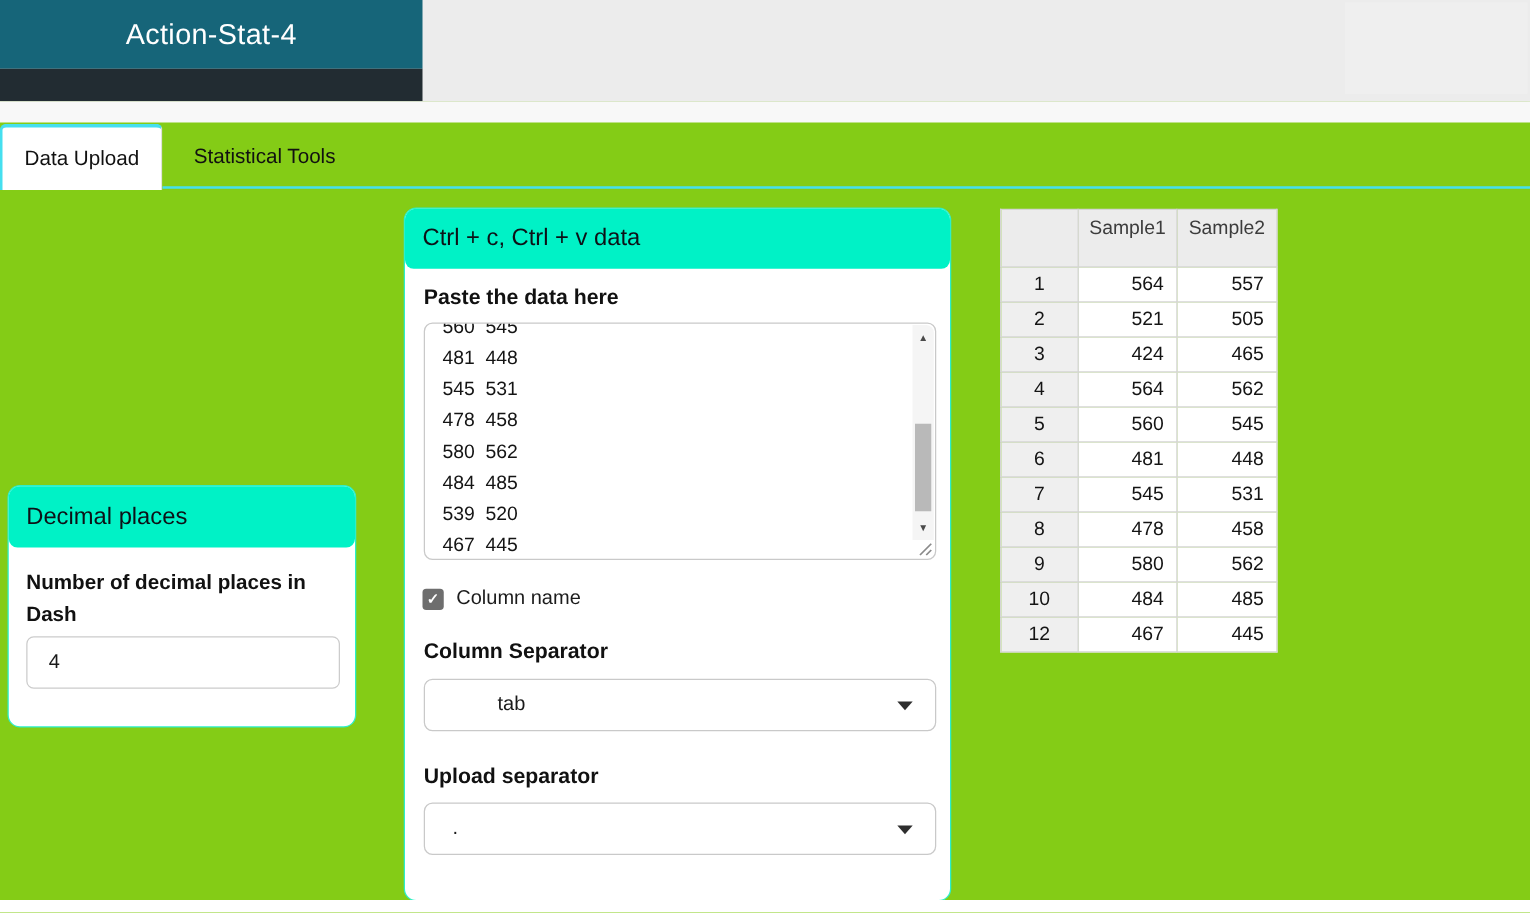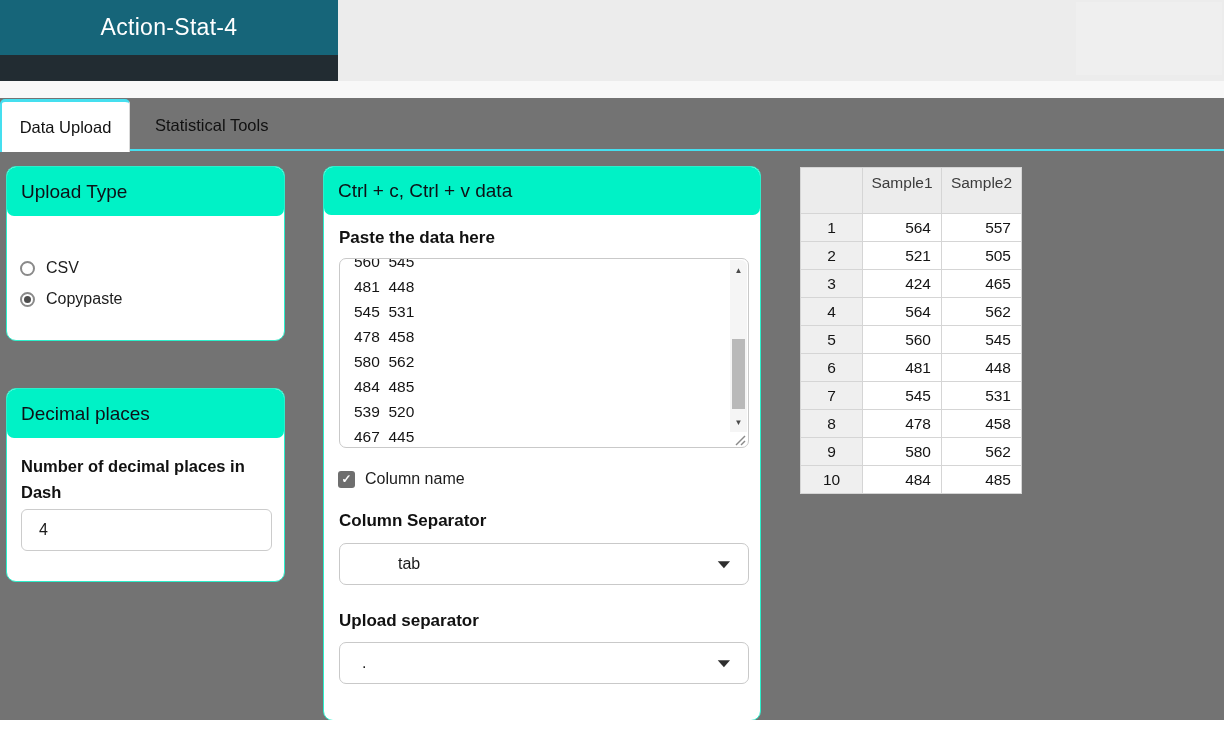--- a/index.html
+++ b/index.html
@@ -1,18 +1,18 @@
 <!DOCTYPE html>
 <html style="--brand-teal: #166579; --brand-dark: #222C32; --tab-accent: #45DFEF; --card-accent: #00F2C6; --card-border: #2BEFCB;"><head>
 <meta charset="utf-8">
 <style>
   * { margin:0; padding:0; box-sizing:border-box; }
   html,body { background:#fff; }
   body { font-family:"Liberation Sans", sans-serif; color:#1a1a1a; }
-  .screen { position:relative; width:1224px; height:720px; background:#737373; overflow:hidden; }
+  .screen { position:relative; width:1224px; height:720px; background:#84cc16; overflow:hidden; }
 
   
   .top-gray { position:absolute; left:0; top:0; width:1224px; height:81px; background:#ececec;
               box-shadow:0 2px 3px rgba(0,0,0,.22); }
   .top-inset { position:absolute; left:1076px; top:2px; width:146px; height:73px; background:#efefef; }
   .brand { position:absolute; left:0; top:0; width:338px; height:55px;
            background:var(--brand-teal,#166579); display:flex; align-items:center; justify-content:center; }
   .brand-title { color:#fff; font-size:23px; letter-spacing:.3px; }
   .brand-dark { position:absolute; left:0; top:55px; width:338px; height:26px; background:var(--brand-dark,#222c32); }
   .substrip { position:absolute; left:0; top:81px; width:1224px; height:17px; background:#f8f8f8; }
@@ -105,35 +105,20 @@
   </div>
   <div class="brand-dark"></div>
   <div class="substrip"></div>
 
   <div class="tabbar">
     <div class="tab-underline"></div>
     <div class="tab-active">Data Upload</div>
     <div class="tab-inactive">Statistical Tools</div>
   </div>
 
-  <div class="card card-upload">
-    <div class="card-header">
-      <div class="card-title">Upload Type</div>
-    </div>
-    <div class="radio-row r1">
-      <span class="radio-circle"></span>
-      <span class="radio-label">CSV</span>
-    </div>
-    <div class="radio-row r2">
-      <span class="radio-circle">
-          <span class="radio-dot"></span>
-        </span>
-      <span class="radio-label">Copypaste</span>
-    </div>
-  </div>
 
   <div class="card card-decimal">
     <div class="card-header">
       <div class="card-title">Decimal places</div>
     </div>
     <div class="decimal-label">Number of decimal places in Dash</div>
     <input class="decimal-input" type="text" value="4" style="">
   </div>
 
   <div class="card card-paste">
@@ -241,16 +226,21 @@
         <tr>
           <td class="idx">9</td>
           <td class="num">580</td>
           <td class="num">562</td>
         </tr>
         <tr>
           <td class="idx">10</td>
           <td class="num">484</td>
           <td class="num">485</td>
         </tr>
+        <tr>
+          <td class="idx">12</td>
+          <td class="num">467</td>
+          <td class="num">445</td>
+        </tr>
       </tbody>
   </table>
 
 </div>
 
 </body></html>

